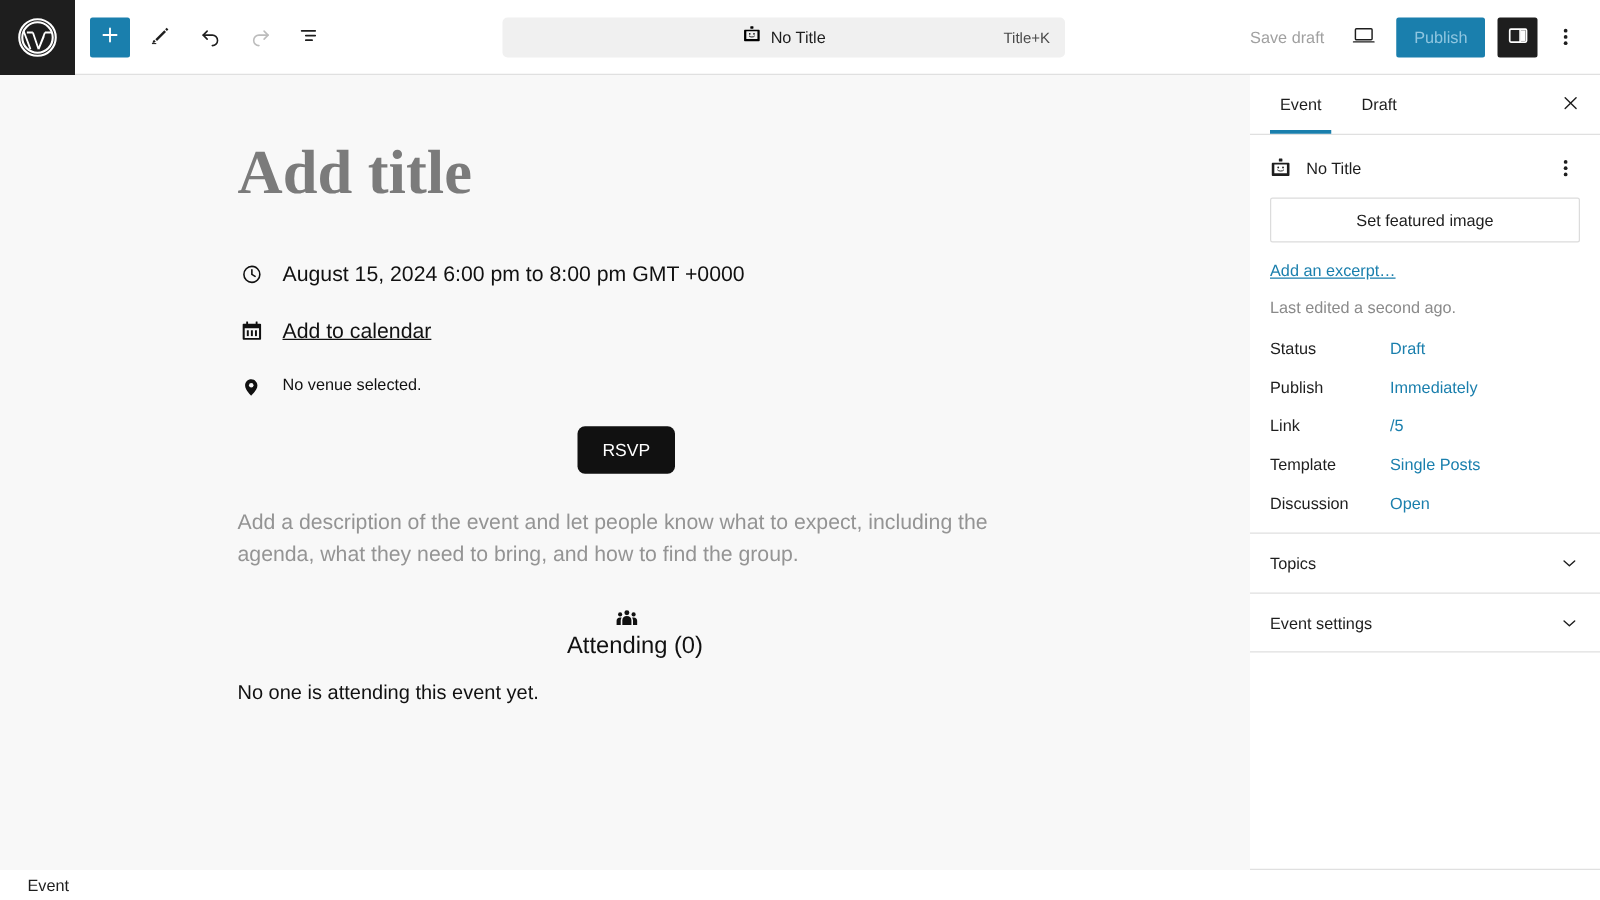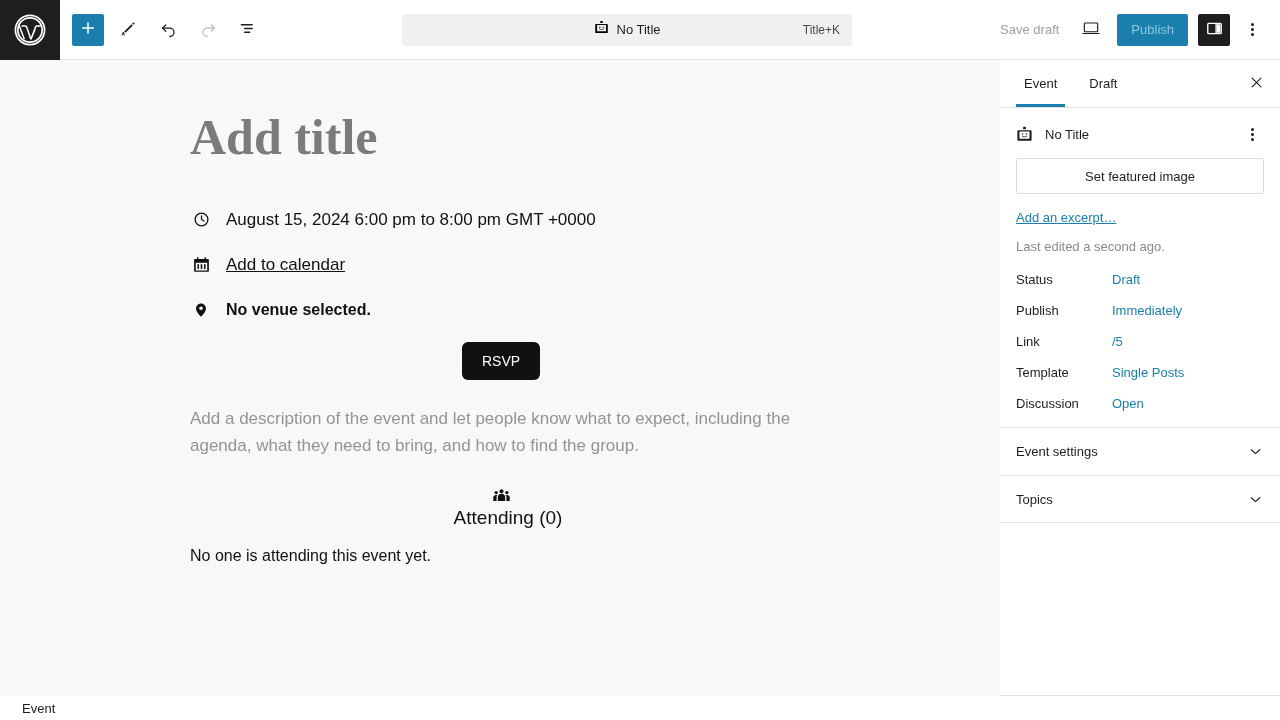--- a/index.html
+++ b/index.html
@@ -200,21 +200,21 @@
   .ev-text {
     margin-left: 14px;
     font-size: 17px;
     color: #111111;
     line-height: 1.35;
   }
   .ev-text.link {
     text-decoration: underline;
     cursor: pointer;
   }
-  .ev-text.bold { font-weight: bold; font-size: 16px; }
+  .ev-text.bold { font-weight: normal; font-size: 13px; }
 
   .rsvp-wrap {
     display: flex;
     justify-content: center;
     margin: 22px 0 26px 0;
   }
   .rsvp-btn {
     background: #111111;
     color: #ffffff;
     border: none;
@@ -636,35 +636,35 @@
         <span class="meta-label">Template</span>
         <button class="meta-value">Single Posts</button>
       </div>
       <div class="meta-row">
         <span class="meta-label">Discussion</span>
         <button class="meta-value">Open</button>
       </div>
     </div>
 
     <div class="panel">
+      <span class="panel-title">Topics</span>
+      <span class="panel-chevron">
+        <svg width="17" height="17" viewBox="0 0 24 24" fill="none" stroke="currentColor" stroke-width="1.6" stroke-linecap="round" stroke-linejoin="round">
+          <path d="M6 9.5l6 5.5 6-5.5"></path>
+        </svg>
+      </span>
+    </div>
+
+    <div class="panel">
       <span class="panel-title">Event settings</span>
       <span class="panel-chevron">
         <svg width="17" height="17" viewBox="0 0 24 24" fill="none" stroke="currentColor" stroke-width="1.6" stroke-linecap="round" stroke-linejoin="round">
           <path d="M6 9.5l6 5.5 6-5.5"></path>
         </svg>
       </span>
     </div>
-
-    <div class="panel">
-      <span class="panel-title">Topics</span>
-      <span class="panel-chevron">
-        <svg width="17" height="17" viewBox="0 0 24 24" fill="none" stroke="currentColor" stroke-width="1.6" stroke-linecap="round" stroke-linejoin="round">
-          <path d="M6 9.5l6 5.5 6-5.5"></path>
-        </svg>
-      </span>
-    </div>
   </div>
 
   <div class="statusbar">
     <span class="status-text">Event</span>
   </div>
 
 </div>
 
 </body></html>

